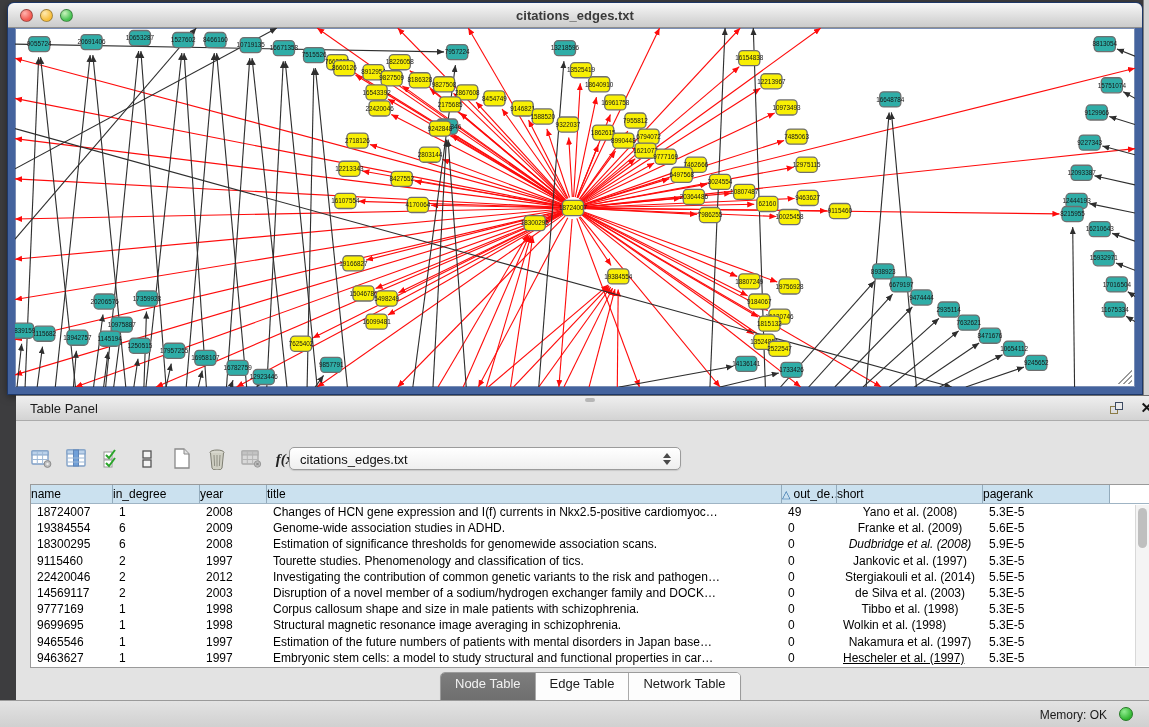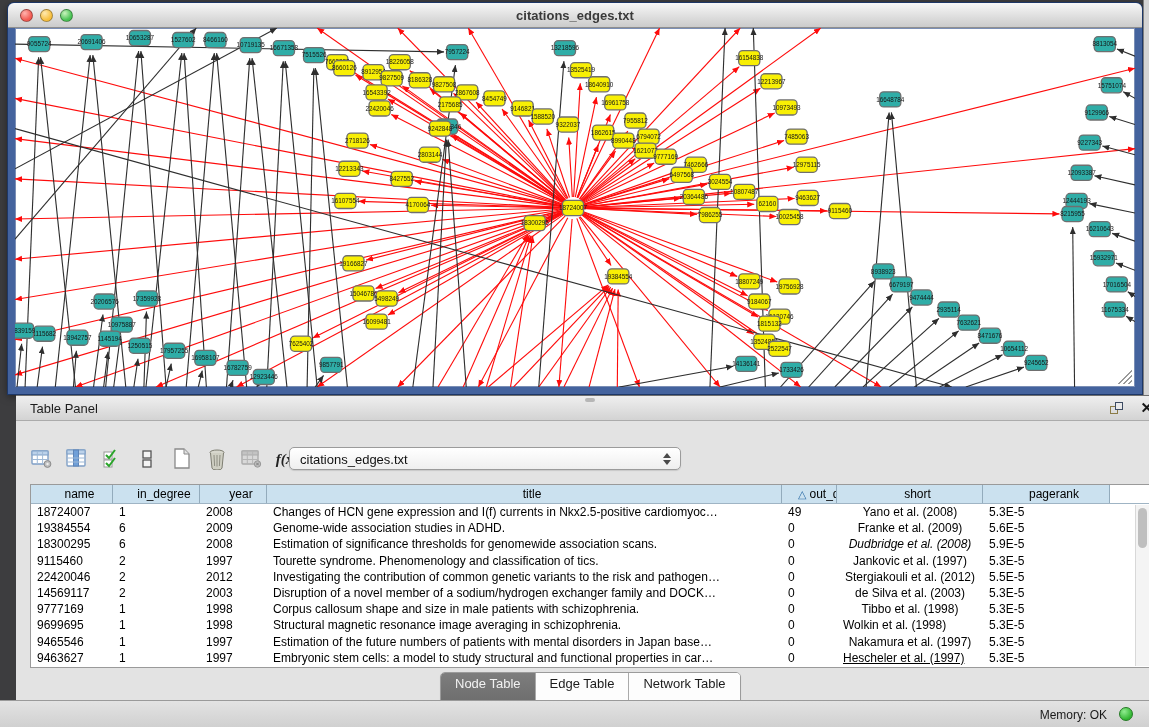--- a/index.html
+++ b/index.html
@@ -66,22 +66,22 @@
     border-left:4px solid transparent; border-right:4px solid transparent;
     border-bottom:5px solid #4a4a4a; }
   .combo-arrows::after { content:""; position:absolute; left:1px; bottom:1px;
     border-left:4px solid transparent; border-right:4px solid transparent;
     border-top:5px solid #4a4a4a; }
 
   .tablebox { position:absolute; left:14px; top:89px; width:1121px; height:184px;
     background:#fff; border:1px solid #9a9a9a; }
   .thead { display:flex; height:19px; border-bottom:1px solid #9fb4c4; }
   .th { background:#cbe1ef; border-right:1px solid #93abbc; font-size:12px;
-    color:#000; text-align:center; line-height:18px; overflow:hidden;
-    white-space:nowrap;padding-left:16px; }
+    color:#000; line-height:18px; overflow:hidden;
+    white-space:nowrap; }
   .th.filler { background:#fff; border-right:none; flex:1; }
   .sort-tri { color:#2e6ea8; font-size:11px; margin-right:3px; }
   .trow { display:flex; height:16.2px; font-size:12px; color:#000; }
   .td { overflow:hidden; white-space:nowrap; padding:0 6px; line-height:16px; }
   .vscroll { position:absolute; right:1px; top:20px; width:14px; bottom:1px;
     background:#f4f4f4; border-left:1px solid #d8d8d8; }
   .vthumb { position:absolute; left:2px; top:3px; width:9px; height:40px;
     border-radius:5px; background:#bfbfbf; }
 
   .tabs { position:absolute; left:424px; top:277px; height:40px; display:flex;
@@ -834,32 +834,32 @@
           <div class="td" style="width: 67px; text-align: left;">2008</div>
           <div class="td" style="width: 515px; text-align: left;">Estimation of significance thresholds for genomewide association scans.</div>
           <div class="td" style="width: 55px; text-align: left;">0</div>
           <div class="td" style="width: 146px; text-align: center; font-style: italic;">Dudbridge et al. (2008)</div>
           <div class="td" style="width: 127px; text-align: left;">5.9E-5</div>
         </div>
         <div class="trow">
           <div class="td" style="width: 82px; text-align: left;">9115460</div>
           <div class="td" style="width: 87px; text-align: left;">2</div>
           <div class="td" style="width: 67px; text-align: left;">1997</div>
-          <div class="td" style="width: 515px; text-align: left;">Tourette syndrome. Phenomenology and classification of tics.</div>
+          <div class="td" style="width: 515px; text-align: left;">Tourette studies. Phenomenology and classification of tics.</div>
           <div class="td" style="width: 55px; text-align: left;">0</div>
           <div class="td" style="width: 146px; text-align: center;">Jankovic et al. (1997)</div>
           <div class="td" style="width: 127px; text-align: left;">5.3E-5</div>
         </div>
         <div class="trow">
           <div class="td" style="width: 82px; text-align: left;">22420046</div>
           <div class="td" style="width: 87px; text-align: left;">2</div>
           <div class="td" style="width: 67px; text-align: left;">2012</div>
           <div class="td" style="width: 515px; text-align: left;">Investigating the contribution of common genetic variants to the risk and pathogen…</div>
           <div class="td" style="width: 55px; text-align: left;">0</div>
-          <div class="td" style="width: 146px; text-align: center;">Stergiakouli et al. (2012)</div>
+          <div class="td" style="width: 146px; text-align: center;">Stergiakouli et al. (2014)</div>
           <div class="td" style="width: 127px; text-align: left;">5.5E-5</div>
         </div>
         <div class="trow">
           <div class="td" style="width: 82px; text-align: left;">14569117</div>
           <div class="td" style="width: 87px; text-align: left;">2</div>
           <div class="td" style="width: 67px; text-align: left;">2003</div>
           <div class="td" style="width: 515px; text-align: left;">Disruption of a novel member of a sodium/hydrogen exchanger family and DOCK…</div>
           <div class="td" style="width: 55px; text-align: left;">0</div>
           <div class="td" style="width: 146px; text-align: center;">de Silva et al. (2003)</div>
           <div class="td" style="width: 127px; text-align: left;">5.3E-5</div>

